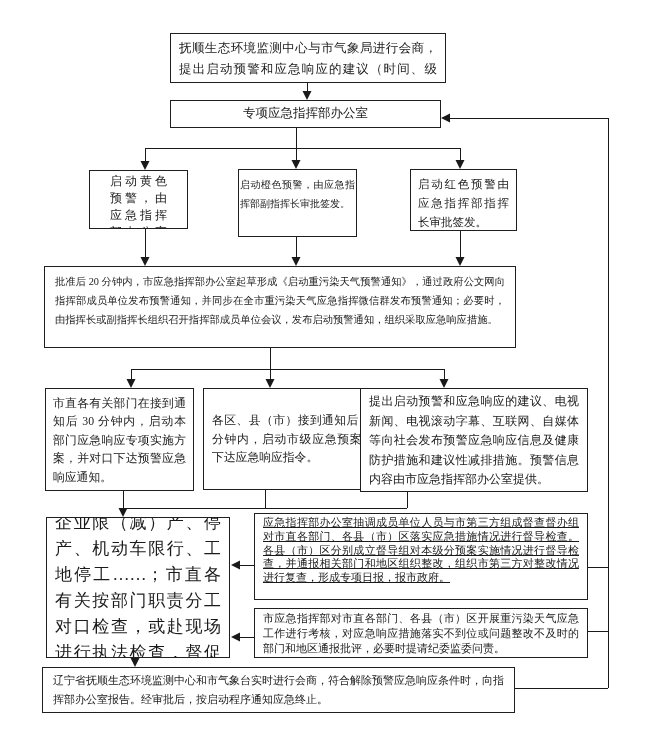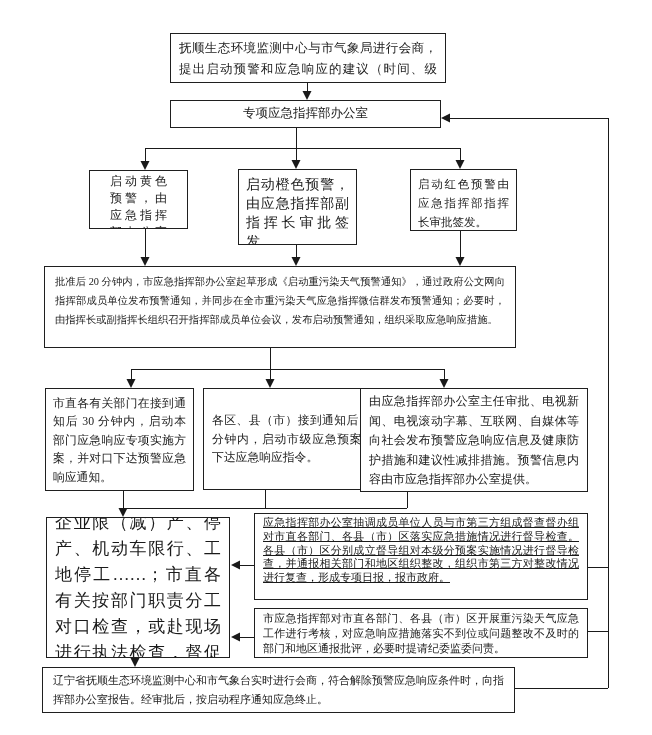--- a/index.html
+++ b/index.html
@@ -10,21 +10,21 @@
   .wires{position:absolute;left:0;top:0;width:652px;height:735px;}
   .box{
     position:absolute;box-sizing:border-box;border:1px solid #1f1f1f;background:#ffffff;
     overflow:hidden;text-align:justify;
   }
   .box .txt{display:block;width:100%;}
   .vcenter{display:flex;align-items:center;}
   #consult {left:170px;top:33px; width:276px;height:50px;font-size:12.5px;line-height:21px;padding:4px 8px;}
   #office  {left:170px;top:100px;width:271px;height:28px;font-size:12.5px;line-height:25px;text-align:center;}
   #yellow  {left:89px; top:170px;width:99px; height:59px;font-size:12px;  line-height:17px;padding:2px 20px;}
-  #orange  {left:238px;top:169px;width:119px;height:76px;font-size:14px;line-height:19px;padding:5px 7px;}
+  #orange  {left:238px;top:169px;width:119px;height:68px;font-size:10px;line-height:19px;padding:5px 1px;}
   #red     {left:410px;top:169px;width:107px;height:62px;font-size:11.5px;line-height:19px;padding:5px 7px;}
   #notice  {left:44px; top:266px;width:472px;height:82px;font-size:10.3px;line-height:19px;padding:5px 10px;}
   #depts   {left:45px; top:388px;width:149px;height:103px;font-size:11.8px;line-height:18.5px;padding:4px 7px;align-items:flex-end;}
   #county  {left:203px;top:388px;width:180px;height:102px;font-size:11.8px;line-height:18.5px;padding:4px 8px;}
   #media   {left:360px;top:388px;width:228px;height:104px;font-size:12px;line-height:19.5px;padding:3px 8px;}
   #impl    {left:46px; top:517px;width:184px;height:141px;font-size:17px;line-height:26px;padding:4px 8px;}
   #inspect {left:254px;top:513px;width:334px;height:87px;font-size:11px;line-height:13.8px;padding:2px 8px;text-decoration:underline;}
   #assess  {left:254px;top:608px;width:334px;height:50px;font-size:11px;line-height:15px;padding:2px 8px;}
   #finish  {left:42px; top:667px;width:473px;height:46px;font-size:11px;line-height:19px;padding:3px 10px;}
 </style>
@@ -107,21 +107,21 @@
 
   <div class="box vcenter" id="depts">
     <span class="txt">市直各有关部门在接到通知后 30 分钟内，启动本部门应急响应专项实施方案，并对口下达预警应急响应通知。</span>
   </div>
 
   <div class="box vcenter" id="county">
     <span class="txt">各区、县（市）接到通知后 30 分钟内，启动市级应急预案，下达应急响应指令。</span>
   </div>
 
   <div class="box" id="media">
-    <span class="txt">由应急指挥部办公室主任审批、电视新闻、电视滚动字幕、互联网、自媒体等向社会发布预警应急响应信息及健康防护措施和建议性减排措施。预警信息内容由市应急指挥部办公室提供。</span>
+    <span class="txt">提出启动预警和应急响应的建议、电视新闻、电视滚动字幕、互联网、自媒体等向社会发布预警应急响应信息及健康防护措施和建议性减排措施。预警信息内容由市应急指挥部办公室提供。</span>
   </div>
 
   <div class="box vcenter" id="impl">
     <span class="txt">落实应急减排措施：企业限（减）产、停产、机动车限行、工地停工……；市直各有关按部门职责分工对口检查，或赴现场进行执法检查，督促应急措施落实。</span>
   </div>
 
   <div class="box" id="inspect">
     <span class="txt">应急指挥部办公室抽调成员单位人员与市第三方组成督查督办组对市直各部门、各县（市）区落实应急措施情况进行督导检查。各县（市）区分别成立督导组对本级分预案实施情况进行督导检查，并通报相关部门和地区组织整改，组织市第三方对整改情况进行复查，形成专项日报，报市政府。</span>
   </div>
 

